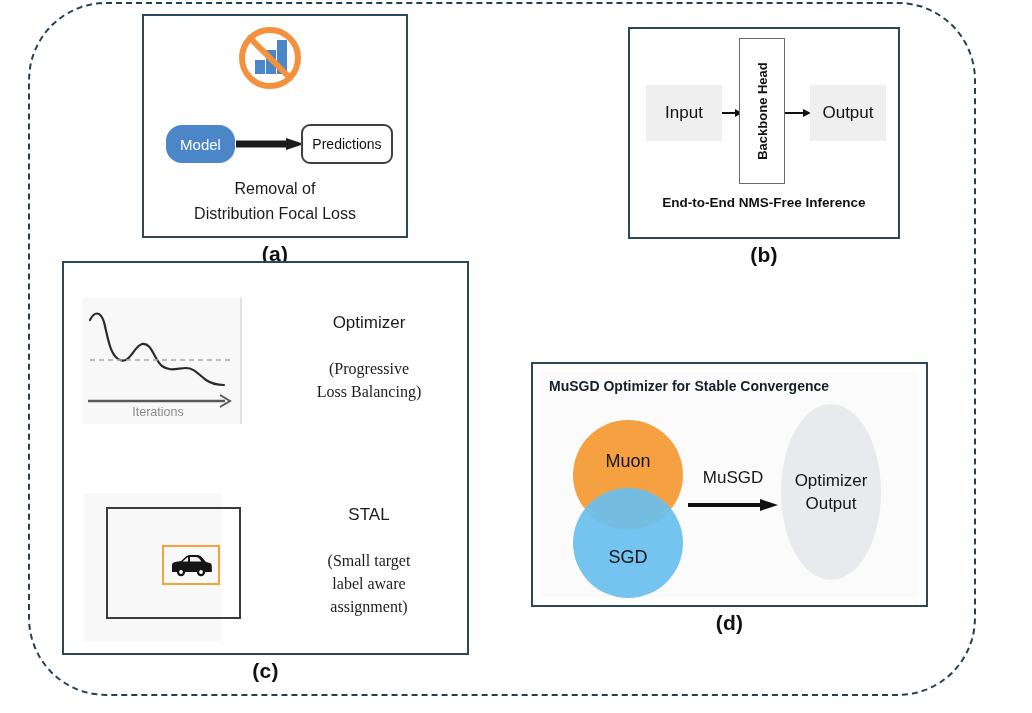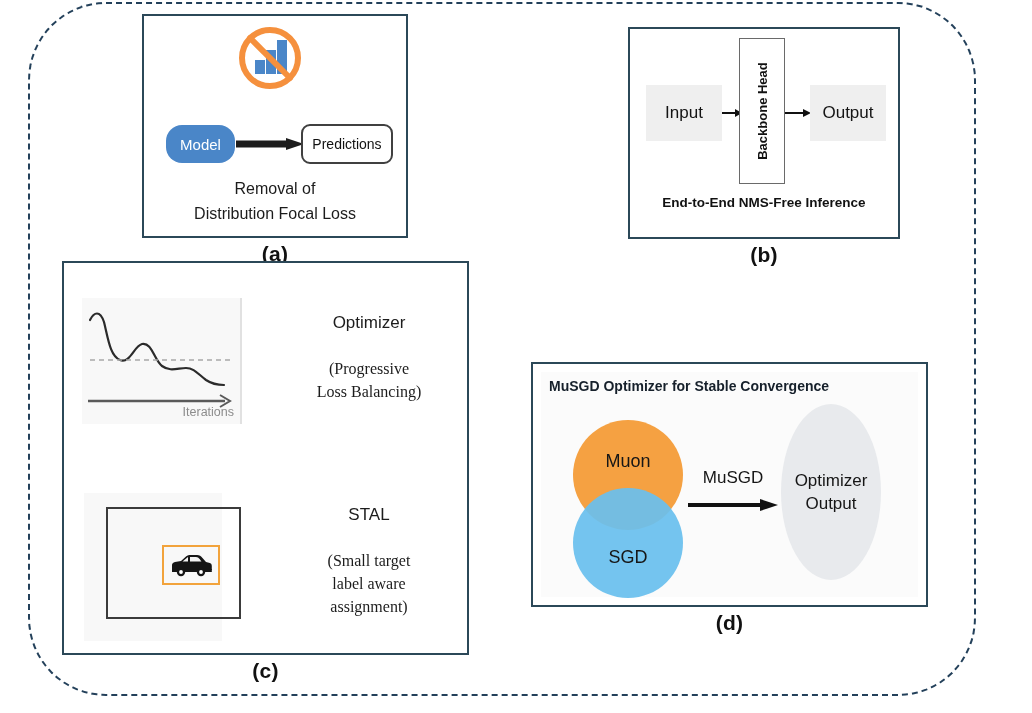--- a/index.html
+++ b/index.html
@@ -132,21 +132,21 @@
     background: #f8f8f8;
   }
   #c-loss-thumb { left: 18px; top: 35px; width: 160px; height: 126px; }
   #c-loss-thumb .divider {
     position: absolute; right: 0; top: 0; width: 2px; height: 100%;
     background: #e1e1e1;
   }
   .loss-label {
     position: absolute;
     left: 0; right: 8px; bottom: 5px;
-    text-align: right;
+    text-align: center;
     font-size: 12.5px;
     color: #8c8c8c;
   }
   #c-car-thumb { left: 20px; top: 230px; width: 138px; height: 148px; }
   .car-frame {
     position: absolute;
     left: 22px; top: 14px;
     width: 135px; height: 112px;
     border: 2.5px solid #3b3b3b;
     box-sizing: border-box;

